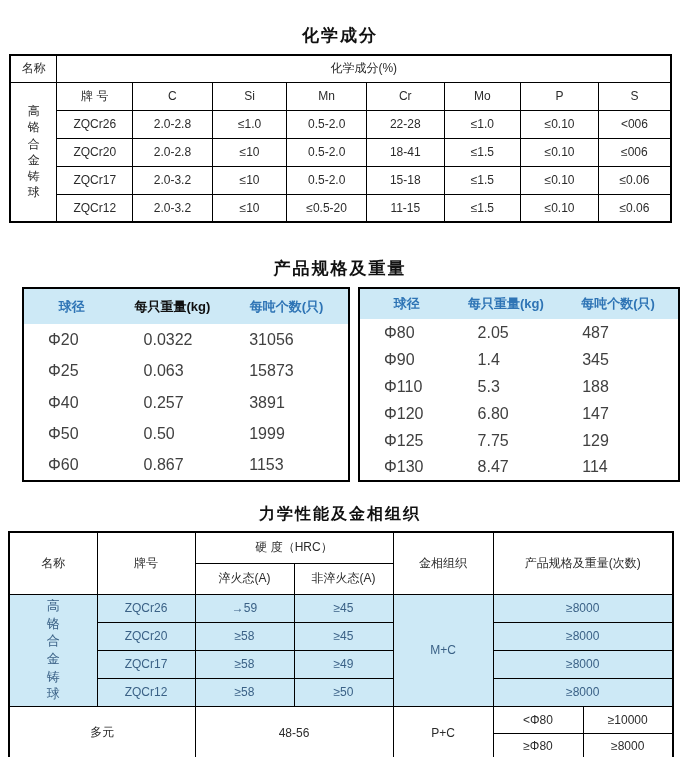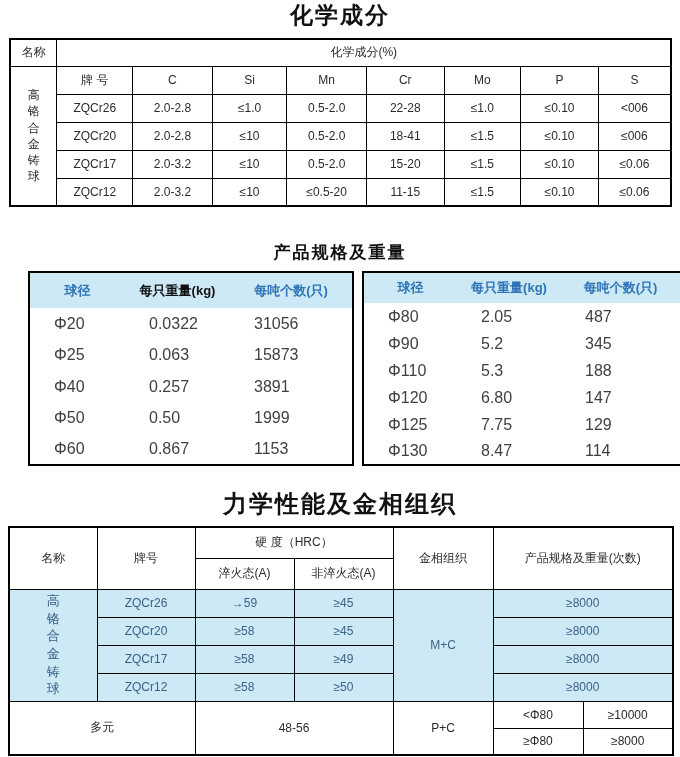--- a/index.html
+++ b/index.html
@@ -8,39 +8,39 @@
     --rowtext:#3A6186;
     --border:#000000;
   }
   html,body{margin:0;padding:0;}
   body{
     width:680px;height:757px;overflow:hidden;background:#ffffff;
     font-family:"Liberation Sans","DejaVu Sans",sans-serif;
     -webkit-font-smoothing:antialiased;
   }
   .title{text-align:center;font-weight:bold;color:#111;letter-spacing:2px;}
-  .t1{font-size:23px;padding-top:0;margin-bottom:7px;}
+  .t1{font-size:17px;padding-top:24px;margin-bottom:7px;}
   .t2{font-size:17px;margin-top:34px;margin-bottom:7px;}
-  .t3{font-size:24px;margin-top:22px;margin-bottom:6px;}
+  .t3{font-size:16px;margin-top:22px;margin-bottom:6px;}
 
   table{border-collapse:collapse;table-layout:fixed;}
   .tbl{border:2px solid var(--border);}
   .tbl th,.tbl td{
     border:1px solid var(--border);
     text-align:center;vertical-align:middle;
     font-size:12px;font-weight:normal;color:#2b2b2b;
     padding:0;overflow:hidden;white-space:nowrap;
   }
   
   .chem{width:663px;margin-left:9px;}
   .chem tr{height:28px;}
   .chem tr.hrow1{height:27px;}
   .vert{line-height:1.35;font-size:13px;white-space:normal;}
   
-  .specs-row{display:flex;margin-left:28px;gap:8px;}
+  .specs-row{display:flex;margin-left:22px;gap:8px;}
   .spec{border:2px solid var(--border);}
   .spec-l{width:328px;}
   .spec-r{width:322px;}
   .spec tr{height:27px;}
   .spec tr.hdr{height:31px;}
   .spec tr.hdr th{background:var(--panel);color:var(--blue);font-size:13px;}
   .spec tr.hdr th.hdr-dark{color:#101010;font-weight:bold;}
   .spec td{color:#404040;padding-left:24px;}
   
   .mech{width:664px;margin-left:8px;}
@@ -102,21 +102,21 @@
           <td>18-41</td>
           <td>≤1.5</td>
           <td>≤0.10</td>
           <td>≤006</td>
         </tr>
         <tr>
           <td>ZQCr17</td>
           <td>2.0-3.2</td>
           <td>≤10</td>
           <td>0.5-2.0</td>
-          <td>15-20</td>
+          <td>15-18</td>
           <td>≤1.5</td>
           <td>≤0.10</td>
           <td>≤0.06</td>
         </tr>
         <tr>
           <td>ZQCr12</td>
           <td>2.0-3.2</td>
           <td>≤10</td>
           <td>≤0.5-20</td>
           <td>11-15</td>
@@ -180,21 +180,21 @@
             <th>每只重量(kg)</th>
             <th>每吨个数(只)</th>
           </tr>
           <tr class="drow">
             <td>Φ80</td>
             <td>2.05</td>
             <td>487</td>
           </tr>
           <tr class="drow">
             <td>Φ90</td>
-            <td>5.2</td>
+            <td>1.4</td>
             <td>345</td>
           </tr>
           <tr class="drow">
             <td>Φ110</td>
             <td>5.3</td>
             <td>188</td>
           </tr>
           <tr class="drow">
             <td>Φ120</td>
             <td>6.80</td>

